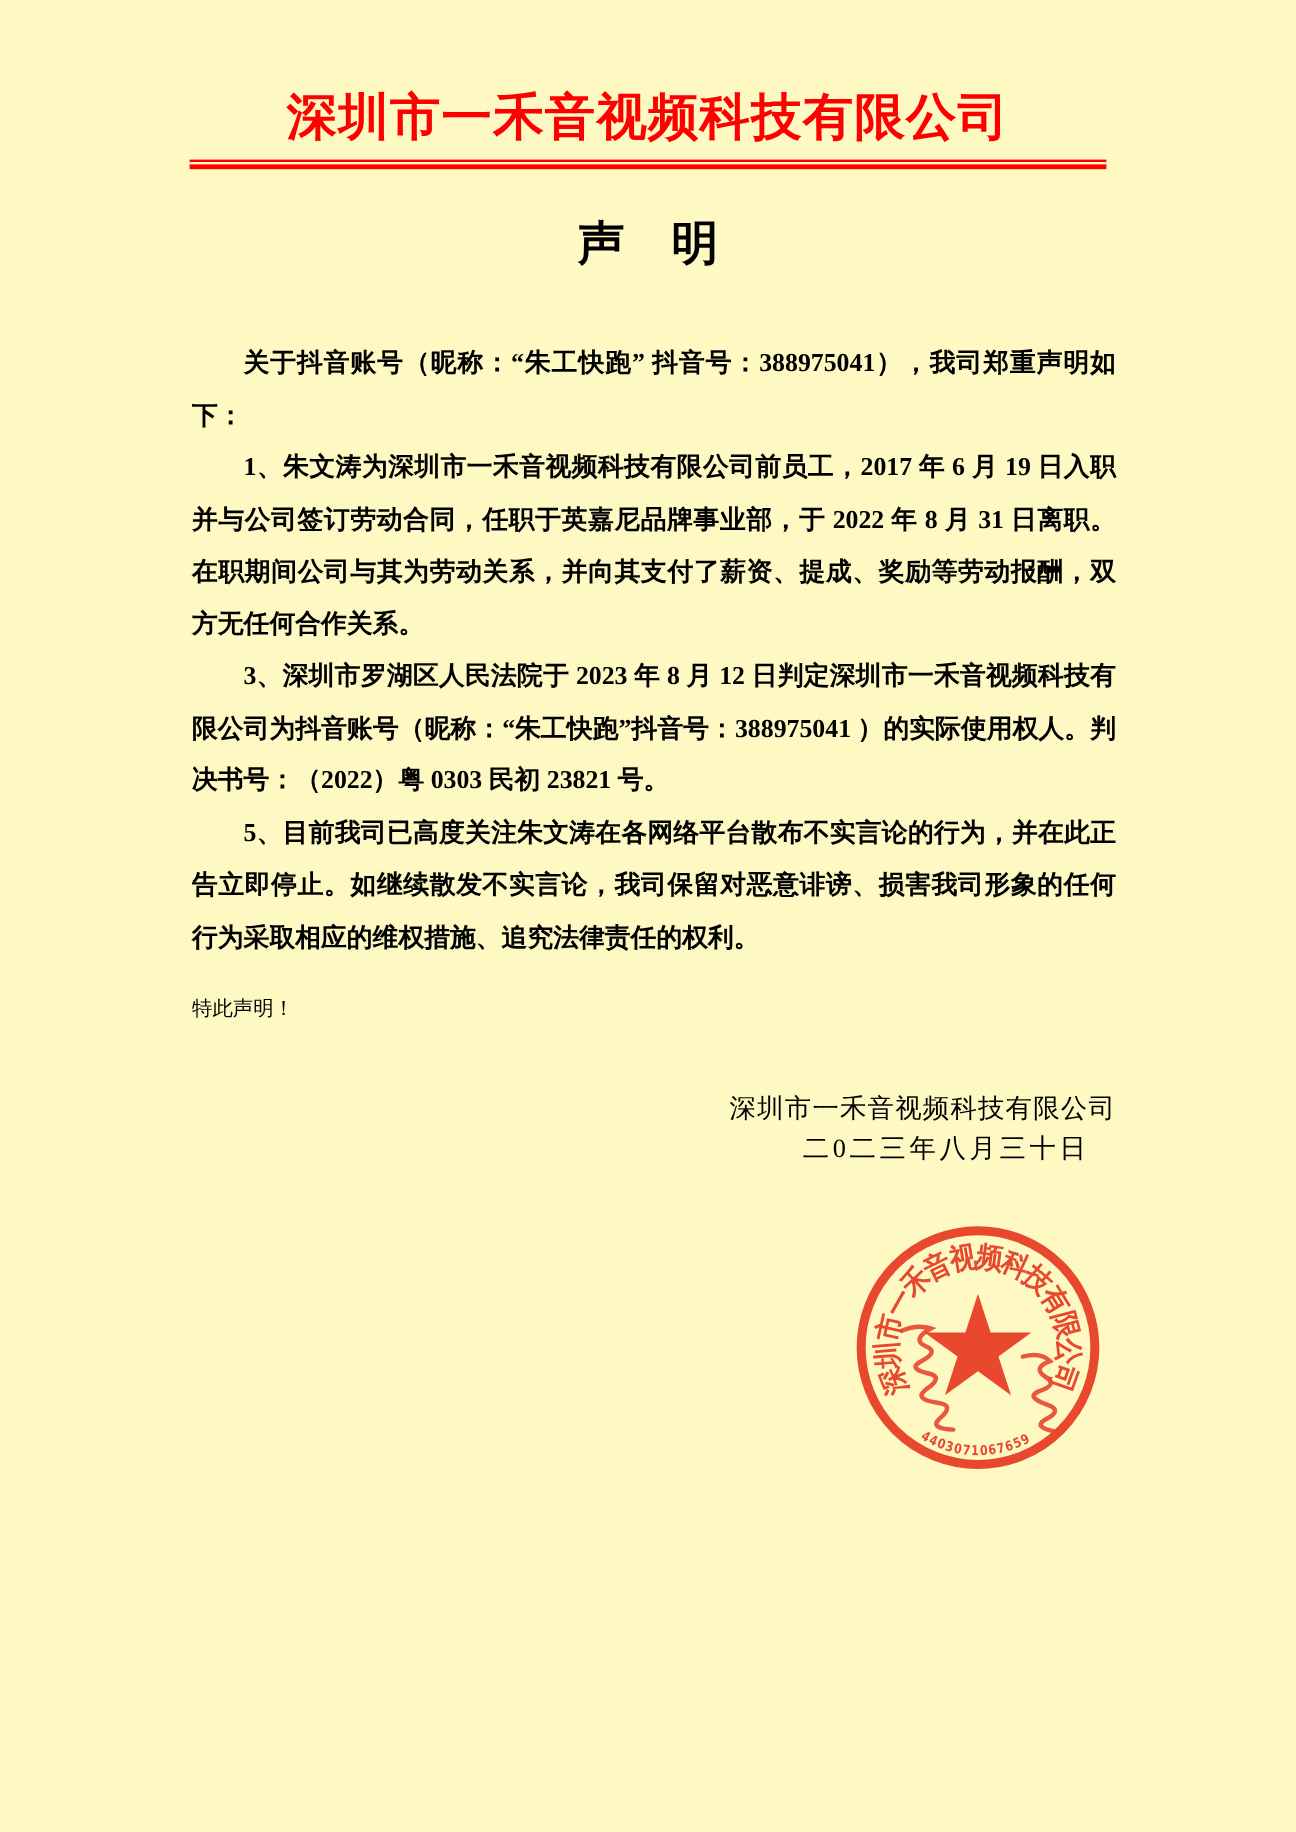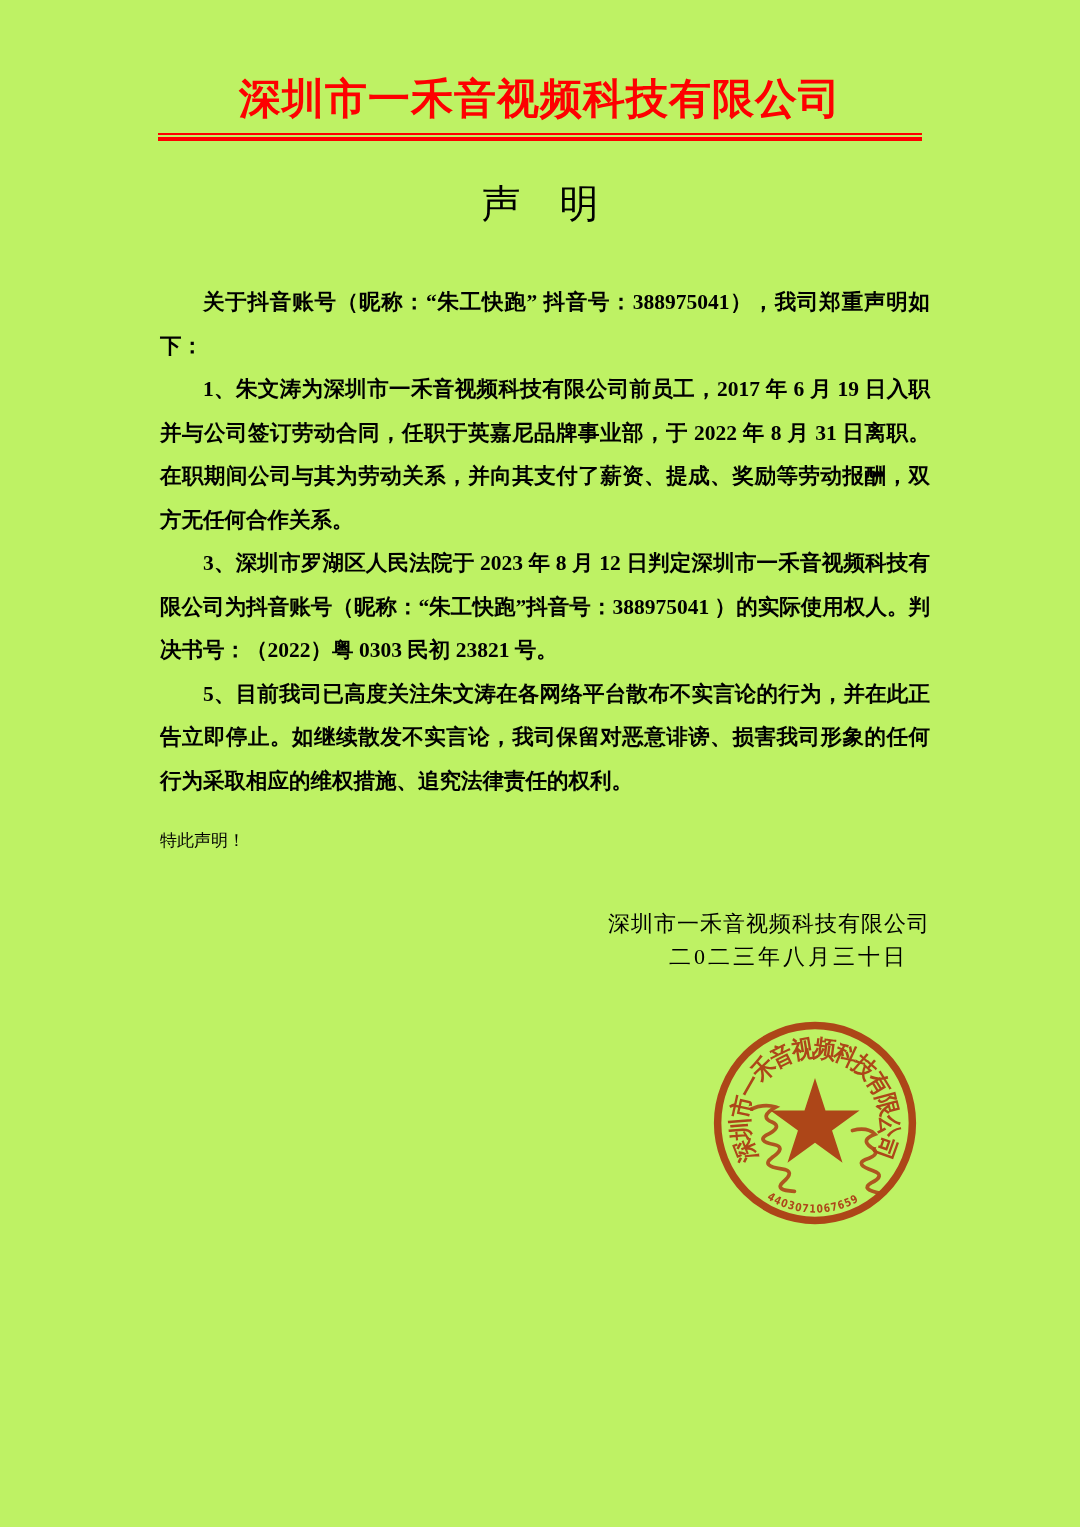--- a/index.html
+++ b/index.html
@@ -1,41 +1,41 @@
 <!DOCTYPE html>
 <html><head>
 <meta charset="utf-8">
 <style>
   html, body { margin: 0; padding: 0; background: #ffffff; }
   .page {
     position: relative;
     width: 1080px;
     height: 1527px;
-    background: #bef264;
+    background: #fef9c3;
     overflow: hidden;
     font-family: "Liberation Serif", "DejaVu Serif", serif;
     color: #000000;
   }
   .letterhead {
     padding-top: 74px;
     text-align: center;
     color: #fe0000;
     font-size: 42px;
     font-weight: bold;
     letter-spacing: 1px;
     line-height: 50px;
   }
   .rule-wrap { margin: 9px 158px 0 158px; }
   .rule-thin  { height: 2px; background: #fe0000; }
   .rule-thick { height: 4px; background: #fe0000; margin-top: 2px; }
   .doc-title {
     margin-top: 40px;
     text-align: center;
     font-size: 39px;
-    font-weight: normal;
+    font-weight: bold;
     line-height: 46px;
     color: #000000;
   }
   .body-text {
     margin: 54px 150px 0 160px;
     width: 770px;
     font-size: 21.5px;
     line-height: 43.5px;
     text-align: justify;
     text-justify: inter-ideograph;

